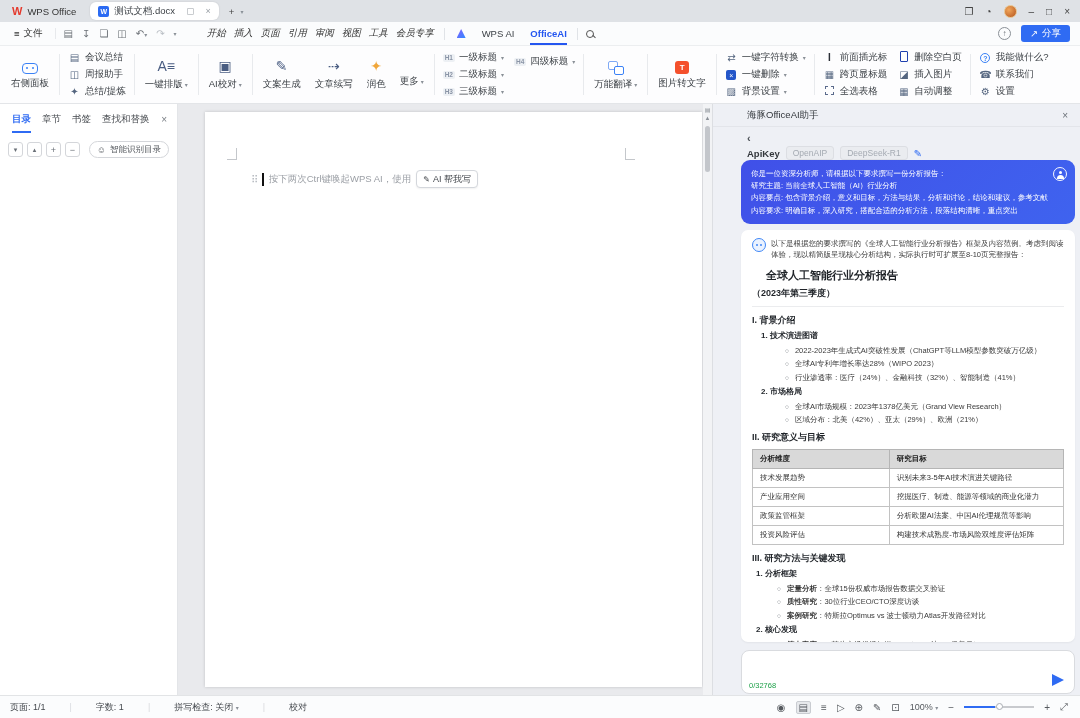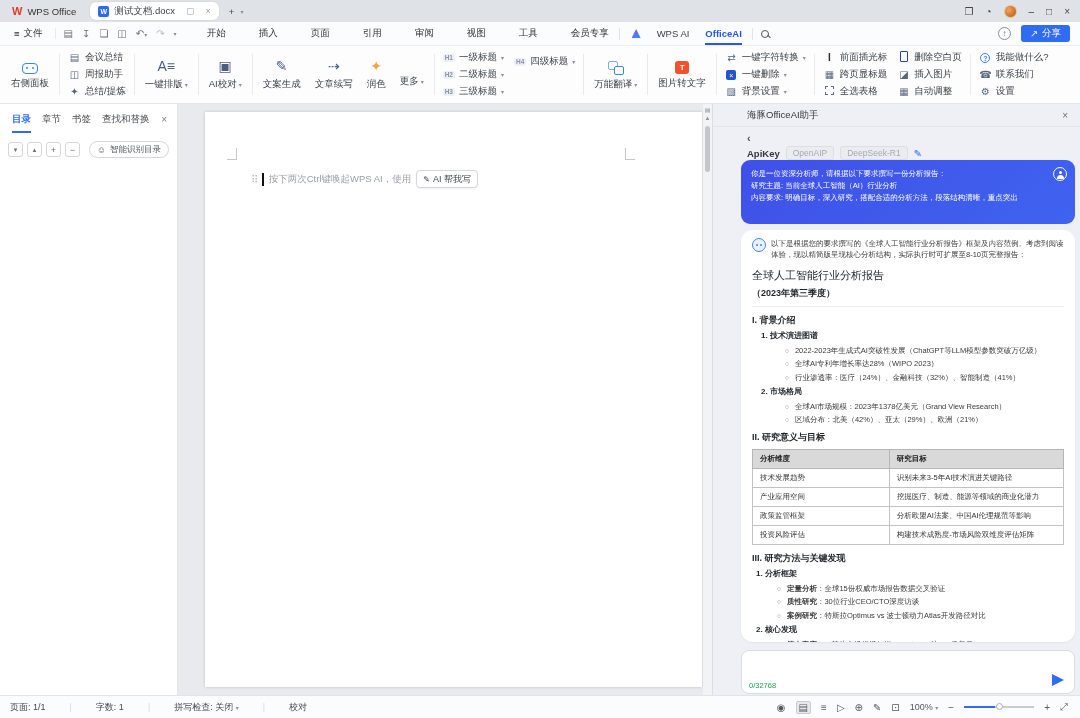--- a/index.html
+++ b/index.html
@@ -15,21 +15,21 @@
   .tab-mini { color:#9aa0a6; font-size:9px; margin-left:6px; }
   .tb-right { margin-left:auto; display:flex; align-items:center; gap:12px; padding-right:10px; color:#5f6368; font-size:10px; }
   .avatar { width:13px; height:13px; border-radius:50%; background:radial-gradient(circle at 35% 35%, #f2a65a, #b3541e); border:1px solid #e8c189; }
   .winbtn { font-size:10px; color:#444; }
 
   
   #menubar { position:absolute; top:22px; left:0; width:1080px; height:24px; background:#fbfcfd; display:flex; align-items:center; border-bottom:1px solid #eceef0; }
   .mb-file { display:flex; align-items:center; gap:4px; padding:0 12px 0 14px; color:#333; }
   .qicons { display:flex; align-items:center; gap:9px; color:#6a6f75; font-size:10px; padding:0 8px; border-left:1px solid #e7e9ec; }
   .qicons .dim { color:#b9bec4; }
-  .menus { display:flex; align-items:center; gap:33px; padding:0 10px 0 22px; color:#333; }
+  .menus { display:flex; align-items:center; gap:8px; padding:0 10px 0 22px; color:#333;font-style:italic; }
   .menus span { cursor:default; }
   .mb-div { width:1px; height:12px; background:#e0e3e7; }
   .wpsai { display:flex; align-items:center; gap:16px; padding:0 12px; }
   .ai-tri { width:9px; height:9px; background:linear-gradient(135deg,#8a5cff,#2b8cff); clip-path:polygon(50% 0,100% 100%,0 100%); }
   .officeai { color:#2456f0; font-weight:bold; padding:0 10px 0 4px; position:relative; }
   .officeai::after { content:""; position:absolute; left:4px; right:10px; bottom:-6px; height:2px; background:#2456f0; }
   .mag { width:8px; height:8px; border:1.2px solid #555; border-radius:50%; position:relative; display:inline-block; margin-left:8px; }
   .mag::after { content:""; position:absolute; width:4px; height:1.2px; background:#555; transform:rotate(45deg); right:-3px; bottom:-1px; }
   .mb-right { margin-left:auto; display:flex; align-items:center; gap:10px; padding-right:10px; }
   .up-circle { width:13px; height:13px; border:1px solid #8a9097; border-radius:50%; color:#6a7077; font-size:8px; display:flex; align-items:center; justify-content:center; }
@@ -95,27 +95,27 @@
   .k-label { font-weight:bold; color:#33373c; font-size:9.5px; }
   .chip { background:#eaecf0; border:1px solid #dcdee3; border-radius:3px; color:#a4aab2; font-size:8.5px; padding:1px 6px; }
   .k-pen { color:#2f6bf3; font-size:10px; }
 
   .bubble { position:absolute; left:28px; right:5px; top:56px; height:64px; background:linear-gradient(135deg,#4050e8,#3f63ef); border-radius:9px; color:#fff; padding:8px 32px 8px 10px; }
   .bubble .ln { font-size:7.5px; line-height:12.2px; white-space:nowrap; }
   .u-avatar { position:absolute; top:7px; right:8px; width:14px; height:14px; border:1px solid rgba(255,255,255,.95); border-radius:50%; }
   .u-avatar::before { content:""; position:absolute; left:4.5px; top:2.5px; width:3.5px; height:3.5px; border-radius:50%; background:#fff; }
   .u-avatar::after { content:""; position:absolute; left:2.5px; top:7px; width:7.5px; height:4px; border-radius:4px 4px 0 0; background:#fff; }
 
-  .card { position:absolute; left:28px; right:5px; top:126px; height:412px; background:#fff; border-radius:12px; padding:8px 11px; overflow:hidden; box-shadow:0 1px 2px rgba(0,0,0,.05); }
+  .card { position:absolute; left:28px; right:5px; top:126px; height:412px; background:#fff; border-radius:7px; padding:8px 11px; overflow:hidden; box-shadow:0 1px 2px rgba(0,0,0,.05); }
   .intro-row { display:flex; gap:5px; }
   .bot-ic { flex:0 0 14px; width:14px; height:14px; border-radius:50%; border:1.3px solid #3f86f6; background:#eaf2ff; position:relative; }
   .bot-ic::before, .bot-ic::after { content:""; position:absolute; top:5px; width:2px; height:2px; border-radius:50%; background:#3f86f6; }
   .bot-ic::before { left:3px; } .bot-ic::after { right:3px; }
   .intro { font-size:7.5px; line-height:11px; color:#3a3a3a; }
-  .rtitle { font-size:11px; font-weight:normal; color:#1f2328; margin:8px 0 4px; }
+  .rtitle { font-size:11px; font-weight:bold; color:#1f2328; margin:8px 14px 4px; }
   .rsub { font-size:9px; font-weight:bold; color:#1f2328; margin:0 0 6px; }
   .card hr { border:none; border-top:1px solid #ebecee; margin:0 0 6px; }
   .sec { font-size:9px; font-weight:bold; color:#1f2328; margin:7px 0 3px; }
   .numb { font-size:8px; font-weight:bold; color:#25292e; margin:3px 0 2px 9px; }
   .numb.n3 { margin-left:4px; }
   .bul { font-size:7.5px; color:#3a3a3a; margin:4.5px 0 4.5px 33px; line-height:9px; }
   .bul.b3 { margin-left:25px; }
   .bul::before { content:"○"; font-size:6.5px; color:#6a7077; margin-right:6px; }
   .bul b { font-weight:bold; }
   .rtable { width:100%; border-collapse:collapse; margin:5px 0 3px; }
@@ -423,20 +423,21 @@
   <div class="p-keyrow">
     <span class="k-label">ApiKey</span>
     <span class="chip">OpenAIP</span>
     <span class="chip">DeepSeek-R1</span>
     <span class="k-pen">✎</span>
   </div>
 
   <div class="bubble">
     <div class="ln">你是一位资深分析师，请根据以下要求撰写一份分析报告：</div>
     <div class="ln">研究主题: 当前全球人工智能（AI）行业分析</div>
+    <div class="ln">内容要点: 包含背景介绍，意义和目标，方法与结果，分析和讨论，结论和建议，参考文献</div>
     <div class="ln">内容要求: 明确目标，深入研究，搭配合适的分析方法，段落结构清晰，重点突出</div>
     <span class="u-avatar"></span>
   </div>
 
   <div class="card">
     <div class="intro-row">
       <span class="bot-ic"></span>
       <span class="intro">以下是根据您的要求撰写的《全球人工智能行业分析报告》框架及内容范例。考虑到阅读体验，现以精简版呈现核心分析结构，实际执行时可扩展至8-10页完整报告：</span>
     </div>
     <div class="rtitle">全球人工智能行业分析报告</div>

